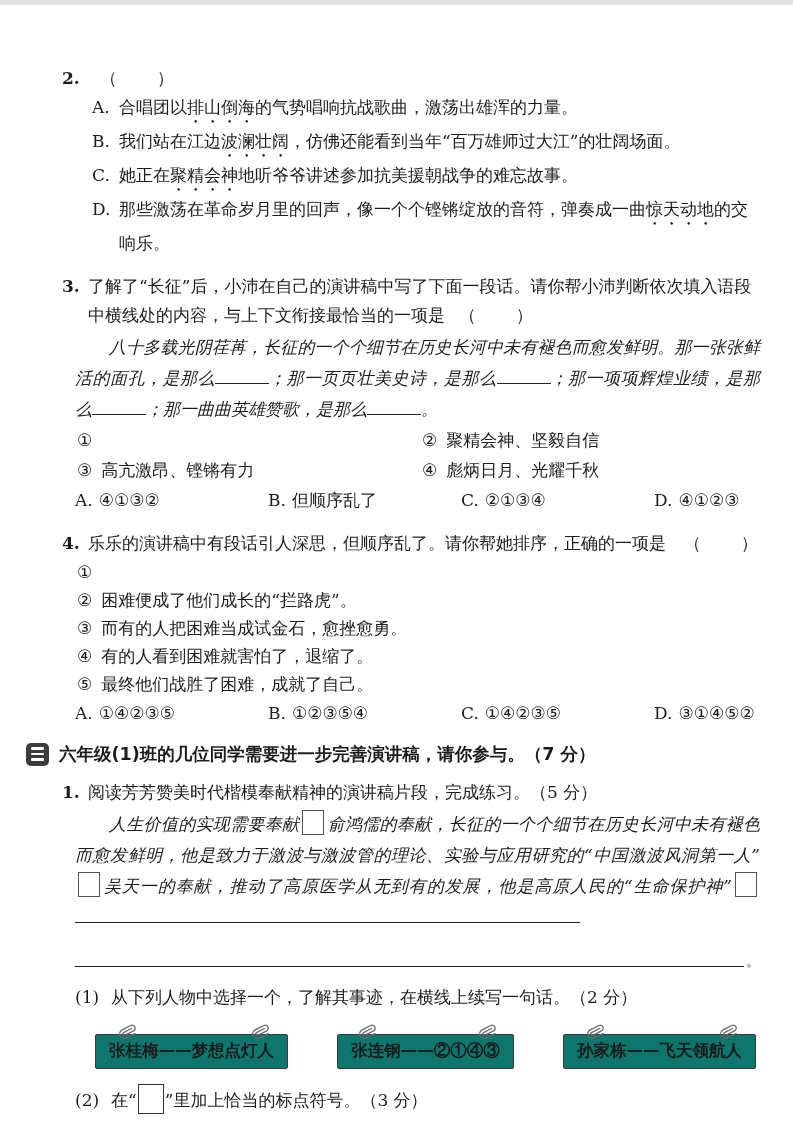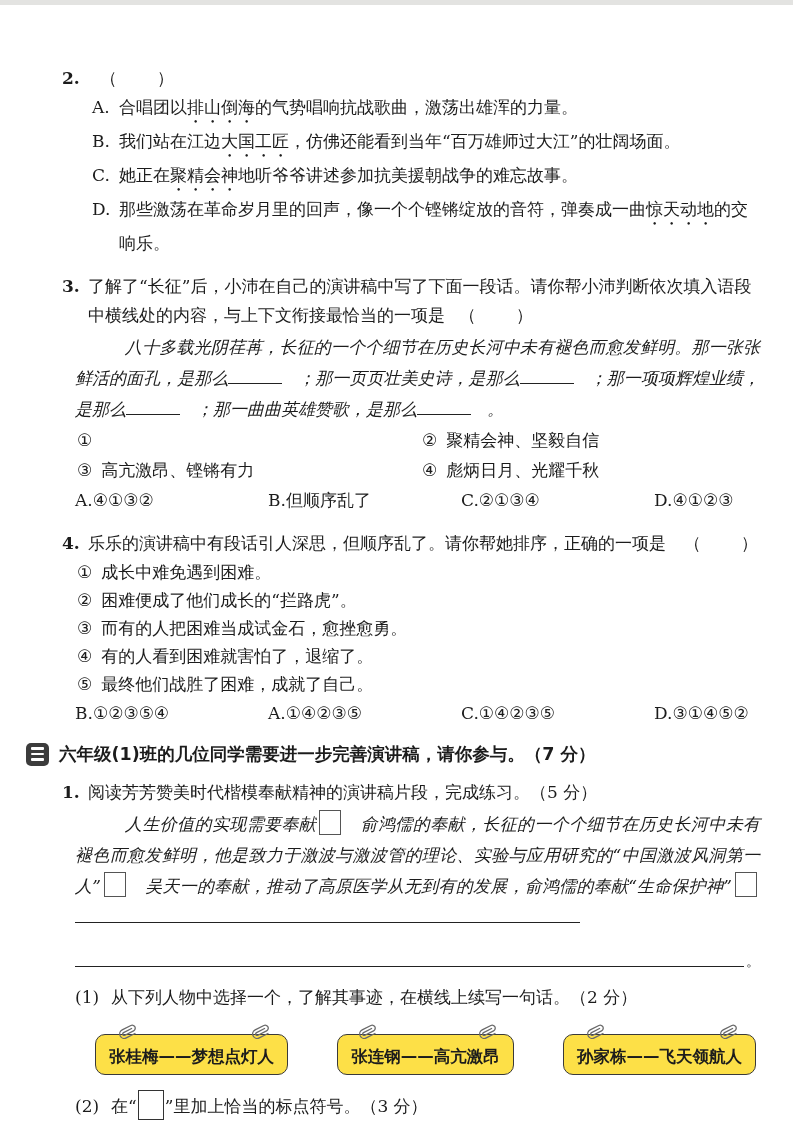--- a/index.html
+++ b/index.html
@@ -20,37 +20,37 @@
   .opts{margin-left:30px;}
   .opt{display:flex;line-height:29px;}
   .opt-label{flex:none;width:27px;}
   .opt-text{flex:1;}
   .emph{-webkit-text-emphasis:filled dot;-webkit-text-emphasis-position:under;
         text-emphasis:filled dot;text-emphasis-position:under right;}
 
   
   .kai{font-style:italic;line-height:31px;margin-left:13px;margin-top:2px;
        text-indent:2em;text-align:justify;}
-  .kai .seg-text{text-indent:0;margin-left:16px;}
+  .kai .seg-text{text-indent:0;}
   .blank{display:inline-block;width:54px;height:1em;border-bottom:1.3px solid #222;
          vertical-align:baseline;text-indent:0;}
   .punct-box{display:inline-block;width:20px;height:23px;border:1.2px solid #555;
              vertical-align:-5px;margin:0 3px;text-indent:0;}
 
   
   .items{margin-left:15px;line-height:28px;}
   .items-2col{display:grid;grid-template-columns:345px auto;margin-left:15px;line-height:30px;}
   .item{display:flex;}
   .item-n{flex:none;margin-right:9px;font-family:"DejaVu Sans","Liberation Sans",sans-serif;}
 
   
   .choices{display:flex;margin-left:13px;line-height:30px;}
   .choice{width:193px;}
   .choice:last-child{width:auto;}
-  .choice .val{font-family:"DejaVu Sans","Liberation Sans",sans-serif;}
+  .choice .val{font-family:"DejaVu Sans","Liberation Sans",sans-serif;margin-left:6px;}
 
   
   .section-head{display:flex;align-items:center;margin:12px 0 12px -36px;
     font-family:"DejaVu Sans","Liberation Sans",sans-serif;font-weight:bold;font-size:17.5px;}
   .sec-icon{flex:none;width:23px;height:23px;background:#3c3c3c;border-radius:5px;
     display:flex;flex-direction:column;justify-content:center;align-items:center;gap:3px;margin-right:10px;}
   .sec-icon i{display:block;width:13px;height:2.6px;background:#fff;border-radius:1px;}
 
   
   .fill-tail{display:inline-block;width:505px;max-width:505px;height:1em;
@@ -58,22 +58,22 @@
   .fill-row{display:flex;align-items:flex-end;margin:16px 0 0 13px;height:18px;}
   .fill-line{flex:1;border-bottom:1.3px solid #222;height:100%;}
   .fill-period{flex:none;font-size:14px;line-height:12px;margin-left:2px;}
 
   .sub{display:flex;line-height:29px;margin:16px 0 0 13px;}
   .sub-label{flex:none;width:36px;}
   .sub-text{flex:1;}
 
   
   .cards{display:flex;justify-content:space-between;margin:22px 4px 0 33px;}
-  .card{position:relative;border:1.6px solid #3a3a3a;border-radius:10px;
-        padding:11px 13px 6px;font-size:16.5px;font-weight:600;background:#fde047;}
+  .card{position:relative;border:1.6px solid #3a3a3a;border-radius:2px;
+        padding:5px 13px 6px;font-size:16.5px;font-weight:600;background:#0f766e;}
   .clip{position:absolute;top:-12px;width:18px;height:18px;color:#6a6a6a;}
   .clip svg{width:18px;height:18px;display:block;}
   .clip-left{left:12%;transform:rotate(18deg);}
   .clip-right{right:9%;transform:rotate(18deg);}
 
   .inline-box{display:inline-block;width:24px;height:28px;border:1.5px solid #333;
               vertical-align:-8px;margin:0 1px;}
   .sub2-line{display:flex;align-items:baseline;line-height:34px;margin:14px 0 0 13px;}
 </style>
 </head>
@@ -88,21 +88,21 @@
         <span class="q-num">2.</span>
         <span class="bracket-right">（　　）</span>
       </div>
       <div class="opts">
         <div class="opt">
           <span class="opt-label">A.</span>
           <span class="opt-text"><span>合唱团以</span><span class="emph">排山倒海</span><span>的气势唱响抗战歌曲，激荡出雄浑的力量。</span></span>
         </div>
         <div class="opt">
           <span class="opt-label">B.</span>
-          <span class="opt-text"><span>我们站在江边</span><span class="emph">大国工匠</span><span>，仿佛还能看到当年“百万雄师过大江”的壮阔场面。</span></span>
+          <span class="opt-text"><span>我们站在江边</span><span class="emph">波澜壮阔</span><span>，仿佛还能看到当年“百万雄师过大江”的壮阔场面。</span></span>
         </div>
         <div class="opt">
           <span class="opt-label">C.</span>
           <span class="opt-text"><span>她正在</span><span class="emph">聚精会神</span><span>地听爷爷讲述参加抗美援朝战争的难忘故事。</span></span>
         </div>
         <div class="opt">
           <span class="opt-label">D.</span>
           <span class="opt-text"><span>那些激荡在革命岁月里的回声，像一个个铿锵绽放的音符，弹奏成一曲</span><span class="emph">惊天动地</span><span>的交响乐。</span></span>
         </div>
       </div>
@@ -141,63 +141,62 @@
 
     <div class="q">
       <div class="q-head">
         <span class="q-num">4.</span>
         <span class="q-stem">乐乐的演讲稿中有段话引人深思，但顺序乱了。请你帮她排序，正确的一项是</span>
         <span class="bracket-right">（　　）</span>
       </div>
       <div class="items">
         <div class="item">
             <span class="item-n">①</span>
-            <span>成长中难免遇到困难。</span>
           </div>
         <div class="item">
             <span class="item-n">②</span>
             <span>困难便成了他们成长的“拦路虎”。</span>
           </div>
         <div class="item">
             <span class="item-n">③</span>
             <span>而有的人把困难当成试金石，愈挫愈勇。</span>
           </div>
         <div class="item">
             <span class="item-n">④</span>
             <span>有的人看到困难就害怕了，退缩了。</span>
           </div>
         <div class="item">
             <span class="item-n">⑤</span>
             <span>最终他们战胜了困难，成就了自己。</span>
           </div>
       </div>
       <div class="choices">
+        <span class="choice"><span>A.</span><span class="val">①④②③⑤</span></span>
         <span class="choice"><span>B.</span><span class="val">①②③⑤④</span></span>
-        <span class="choice"><span>A.</span><span class="val">①④②③⑤</span></span>
         <span class="choice"><span>C.</span><span class="val">①④②③⑤</span></span>
         <span class="choice"><span>D.</span><span class="val">③①④⑤②</span></span>
       </div>
     </div>
 
     <div class="section-head">
       <span class="sec-icon">
           <i></i>
           <i></i>
           <i></i>
         </span>
       <span>六年级(1)班的几位同学需要进一步完善演讲稿，请你参与。（7 分）</span>
     </div>
 
     <div class="q">
       <div class="q-head">
         <span class="q-num">1.</span>
         <span class="q-stem">阅读芳芳赞美时代楷模奉献精神的演讲稿片段，完成练习。（5 分）</span>
       </div>
 
-      <div class="kai"><span class="seg-text">人生价值的实现需要奉献</span><span class="punct-box"></span><span class="seg-text">俞鸿儒的奉献，长征的一个个细节在历史长河中未有褪色而愈发鲜明，他是致力于激波与激波管的理论、实验与应用研究的“中国激波风洞第一人”</span><span class="punct-box"></span><span class="seg-text">吴天一的奉献，推动了高原医学从无到有的发展，俞鸿儒的奉献“生命保护神”</span><span class="punct-box"></span><span class="fill-tail"></span></div>
+      <div class="kai"><span class="seg-text">人生价值的实现需要奉献</span><span class="punct-box"></span><span class="seg-text">俞鸿儒的奉献，长征的一个个细节在历史长河中未有褪色而愈发鲜明，他是致力于激波与激波管的理论、实验与应用研究的“中国激波风洞第一人”</span><span class="punct-box"></span><span class="seg-text">吴天一的奉献，推动了高原医学从无到有的发展，他是高原人民的“生命保护神”</span><span class="punct-box"></span><span class="fill-tail"></span></div>
 
       <div class="fill-row">
         <span class="fill-line"></span>
         <span class="fill-period">。</span>
       </div>
 
       <div class="sub">
         <span class="sub-label">(1)</span>
         <span class="sub-text">从下列人物中选择一个，了解其事迹，在横线上续写一句话。（2 分）</span>
       </div>
@@ -220,21 +219,21 @@
           <span class="clip clip-left">
               <svg viewBox="0 0 24 24" fill="none" stroke="currentColor" stroke-width="1.8" stroke-linecap="round" stroke-linejoin="round">
                 <path d="M21.44 11.05l-9.19 9.19a6 6 0 0 1-8.49-8.49l9.19-9.19a4 4 0 1 1 5.66 5.66l-9.2 9.19a2 2 0 0 1-2.83-2.83l8.49-8.48"></path>
               </svg>
             </span>
           <span class="clip clip-right">
               <svg viewBox="0 0 24 24" fill="none" stroke="currentColor" stroke-width="1.8" stroke-linecap="round" stroke-linejoin="round">
                 <path d="M21.44 11.05l-9.19 9.19a6 6 0 0 1-8.49-8.49l9.19-9.19a4 4 0 1 1 5.66 5.66l-9.2 9.19a2 2 0 0 1-2.83-2.83l8.49-8.48"></path>
               </svg>
             </span>
-          <span>张连钢——高亢激昂</span>
+          <span>张连钢——②①④③</span>
         </span>
         <span class="card">
           <span class="clip clip-left">
               <svg viewBox="0 0 24 24" fill="none" stroke="currentColor" stroke-width="1.8" stroke-linecap="round" stroke-linejoin="round">
                 <path d="M21.44 11.05l-9.19 9.19a6 6 0 0 1-8.49-8.49l9.19-9.19a4 4 0 1 1 5.66 5.66l-9.2 9.19a2 2 0 0 1-2.83-2.83l8.49-8.48"></path>
               </svg>
             </span>
           <span class="clip clip-right">
               <svg viewBox="0 0 24 24" fill="none" stroke="currentColor" stroke-width="1.8" stroke-linecap="round" stroke-linejoin="round">
                 <path d="M21.44 11.05l-9.19 9.19a6 6 0 0 1-8.49-8.49l9.19-9.19a4 4 0 1 1 5.66 5.66l-9.2 9.19a2 2 0 0 1-2.83-2.83l8.49-8.48"></path>

